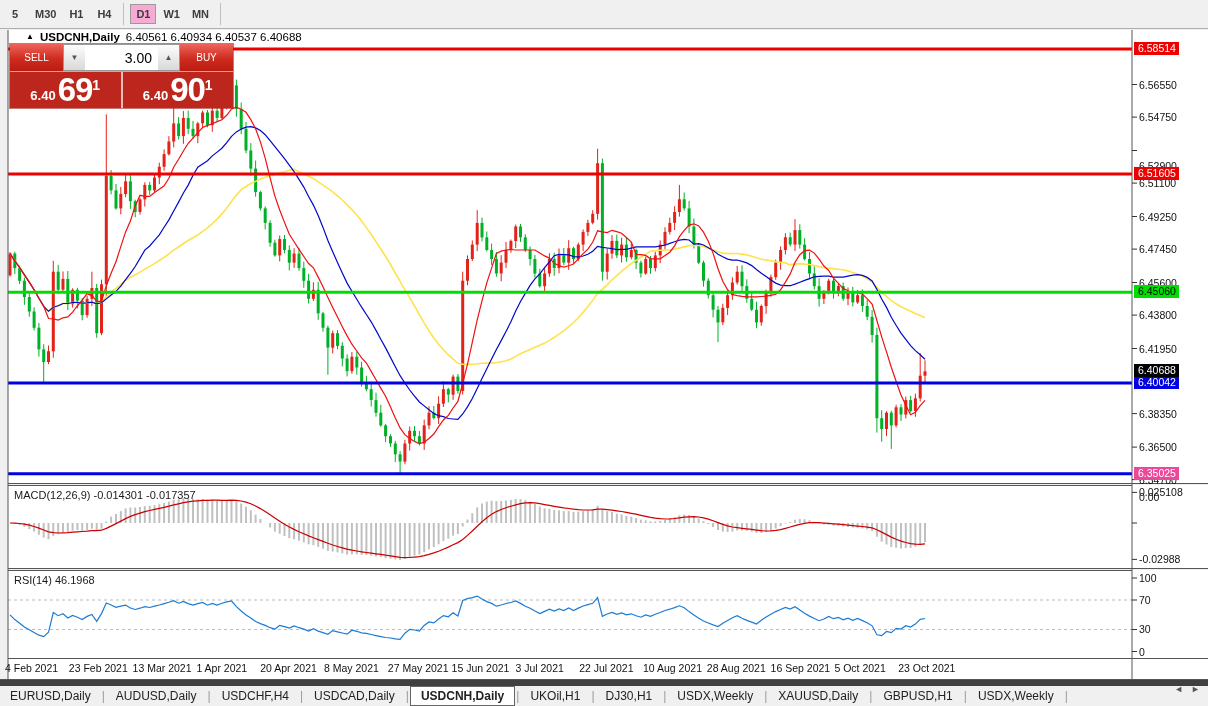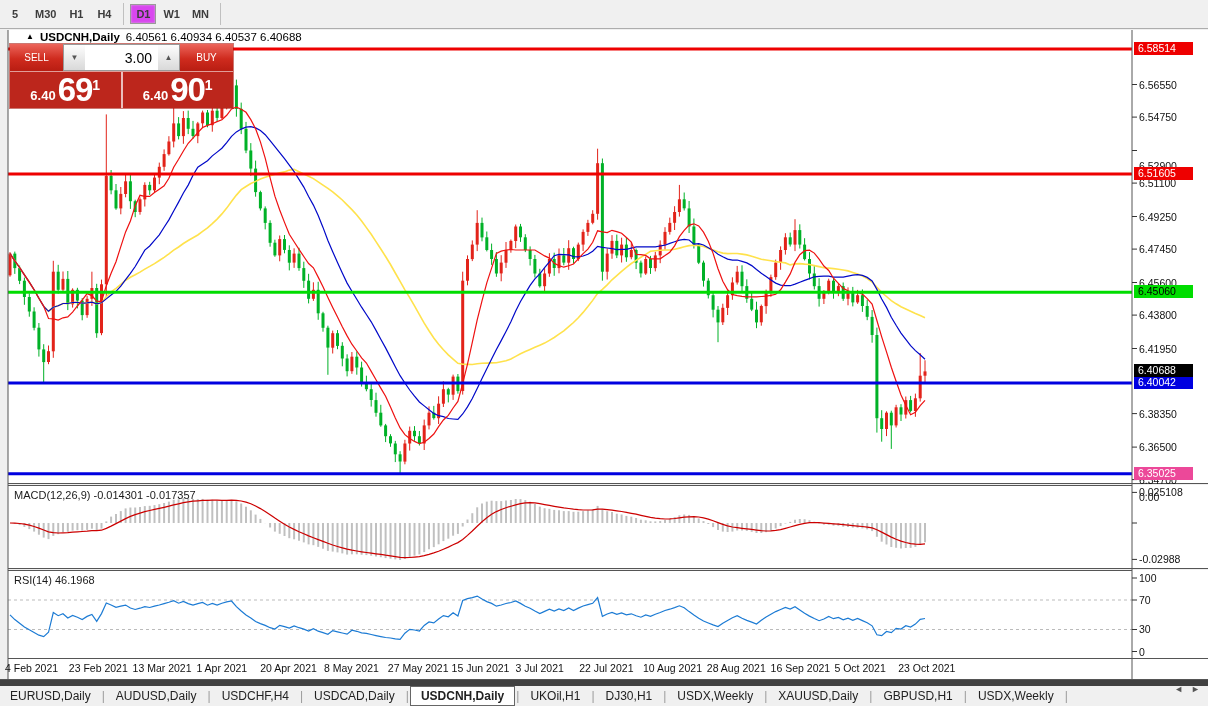--- a/index.html
+++ b/index.html
@@ -3,21 +3,21 @@
 <meta charset="utf-8">
 <style>
   html,body{margin:0;padding:0;background:#e8e8e8;}
   #app{position:relative;width:1208px;height:706px;background:#f0f0f0;overflow:hidden;
        font-family:"Liberation Sans",sans-serif;-webkit-font-smoothing:antialiased;}
   
   .toolbar{position:absolute;left:0;top:0;width:1208px;height:29px;background:#f0f0f0;
            border-bottom:1px solid #adadad;display:flex;align-items:center;gap:2px;padding-left:2px;box-sizing:border-box;}
   .tf-btn{height:20px;min-width:26px;padding:0 4px;font-size:11px;font-weight:bold;color:#3c3c3c;
           display:flex;align-items:center;justify-content:center;background:transparent;border:1px solid transparent;cursor:default;}
-  .tf-btn.active{background:#d946ef;border:1px solid #9a9a9a;box-shadow:inset 0 0 2px #ccc;}
+  .tf-btn.active{background:#f9a8d4;border:1px solid #9a9a9a;box-shadow:inset 0 0 2px #ccc;}
   .tf-sep{width:1px;height:22px;background:#c0c0c0;margin:0 4px;}
   
   #cnvwrap{position:absolute;left:0;top:0;width:1208px;height:706px;}
   
   .chart-title{position:absolute;left:26px;top:31px;font-size:11.5px;color:#000;display:flex;align-items:center;gap:6px;z-index:5;}
   .chart-title .arrow{font-size:8px;position:relative;top:-1px;cursor:pointer;}
   .chart-title .sym{font-weight:bold;}
   
   .tp{position:absolute;left:10px;top:44px;width:223px;height:64px;background:#bc261c;z-index:6;
       box-shadow:0 0 0 1px rgba(170,30,20,.6);}
@@ -31,21 +31,21 @@
   .tp-row2{height:36px;display:flex;align-items:stretch;color:#fff;}
   .tp-quote{flex:1;display:flex;align-items:flex-end;justify-content:center;padding-bottom:2px;cursor:pointer;}
   .tp-quote .small{font-size:13px;font-weight:bold;margin-right:2px;line-height:1;padding-bottom:4px;}
   .tp-quote .big{font-size:33px;font-weight:bold;line-height:1;letter-spacing:-1px;}
   .tp-quote .sup{font-size:14px;font-weight:bold;line-height:1;position:relative;top:-14px;}
   .tp-div{width:2px;background:rgba(255,255,255,.7);}
   
   .ind-label{position:absolute;font-size:11px;color:#1a1a1a;z-index:4;}
   
   .tick{position:absolute;left:1139px;font-size:10.5px;color:#111;z-index:3;}
-  .badge{position:absolute;left:1134px;font-size:10.5px;padding:1px 17px 1px 4px;z-index:4;line-height:11px;}
+  .badge{position:absolute;left:1134px;font-size:10.5px;padding:1px 3px 1px 4px;z-index:4;line-height:11px;}
   .datelabel{position:absolute;top:662px;font-size:10.5px;color:#111;z-index:3;white-space:nowrap;}
   
   .tabbar{position:absolute;left:0;top:680px;width:1208px;height:26px;background:#f0f0f0;border-top:6px solid #404040;
           display:flex;align-items:center;box-sizing:border-box;font-size:12px;color:#222;}
   .tab{padding:3px 10px;cursor:pointer;white-space:nowrap;}
   .tab.active{background:#fff;border:1px solid #666;font-weight:bold;padding:2px 10px;}
   .tab-sep{color:#9a9a9a;margin:0 1px;}
   .tab-scroll{position:absolute;right:8px;top:684px;z-index:5;display:flex;gap:8px;color:#555;font-size:9px;}
   .tab-scroll span{cursor:pointer;}
 </style>

